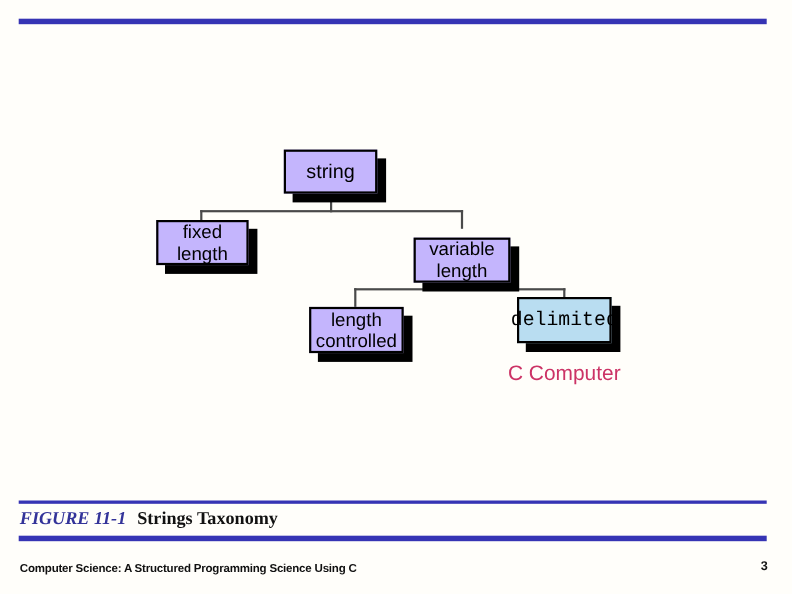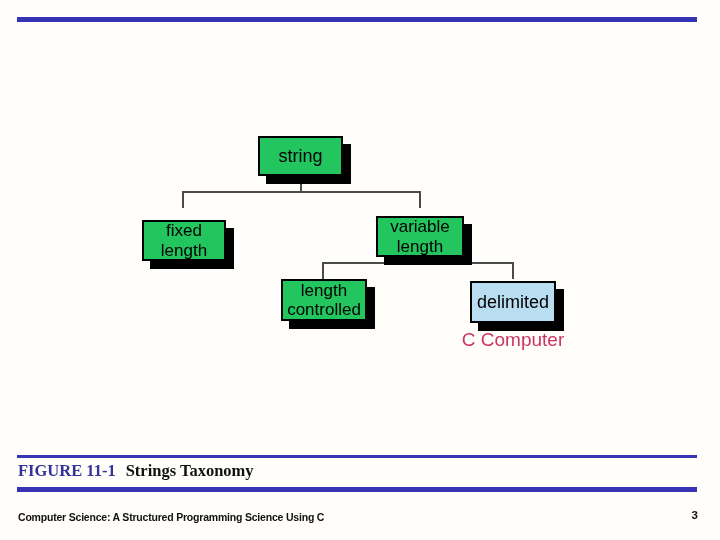--- a/index.html
+++ b/index.html
@@ -16,50 +16,50 @@
     width:720px;height:540px;
     background:#fffefa;
     font-family:"Liberation Sans", sans-serif;
     overflow:hidden;
   }
   .abs{position:absolute;}
   .bar{background:var(--accent-bar);}
   
   .node{
     position:absolute;
-    background:#22c55e;
+    background:#c4b5fd;
     border:2px solid #000;
     box-shadow:8px 8px 0 0 #000;
     display:flex;align-items:center;justify-content:center;
     text-align:center;
     font-size:17px;line-height:1.12;color:#000;
     white-space:pre-line;
   }
   .node.highlight{background:var(--highlight-fill);}
   .node-string{left:258px;top:136px;width:85px;height:40px;font-size:18px;}
-  .node-fixed{left:142px;top:220px;width:84px;height:41px;}
+  .node-fixed{left:142px;top:200px;width:84px;height:41px;}
   .node-variable{left:376px;top:216px;width:88px;height:41px;}
   .node-lenctrl{left:281px;top:279px;width:86px;height:42px;}
-  .node-delim{left:470px;top:281px;width:86px;height:42px;font-size:18px;}
+  .node-delim{left:470px;top:270px;width:86px;height:42px;font-size:18px;font-family:Liberation Mono, monospace;}
   .conn{position:absolute;background:var(--line);}
   .cstrings{
     position:absolute;left:458px;top:329px;width:110px;
     text-align:center;color:var(--cstrings);
     font-size:19px;
   }
   
   .line-thin{left:17px;top:455px;width:680px;height:3px;}
   .line-thick{left:17px;top:487px;width:680px;height:5px;}
   .caption{
     position:absolute;left:18px;top:461px;
     font-family:"Liberation Serif", serif;
     font-weight:bold;font-size:16.5px;color:#111;
     white-space:nowrap;
   }
-  .caption .figlabel{color:var(--figure-label);margin-right:10px;}
+  .caption .figlabel{color:var(--figure-label);margin-right:10px;font-style:italic;}
   .footer-text{
     position:absolute;left:18px;top:511px;
     font-weight:bold;font-size:10.5px;color:#111;
     letter-spacing:-0.2px;white-space:nowrap;
   }
   .page-num{
     position:absolute;left:680px;top:509px;width:18px;
     text-align:right;font-weight:bold;font-size:11.5px;color:#111;
   }
 </style>

